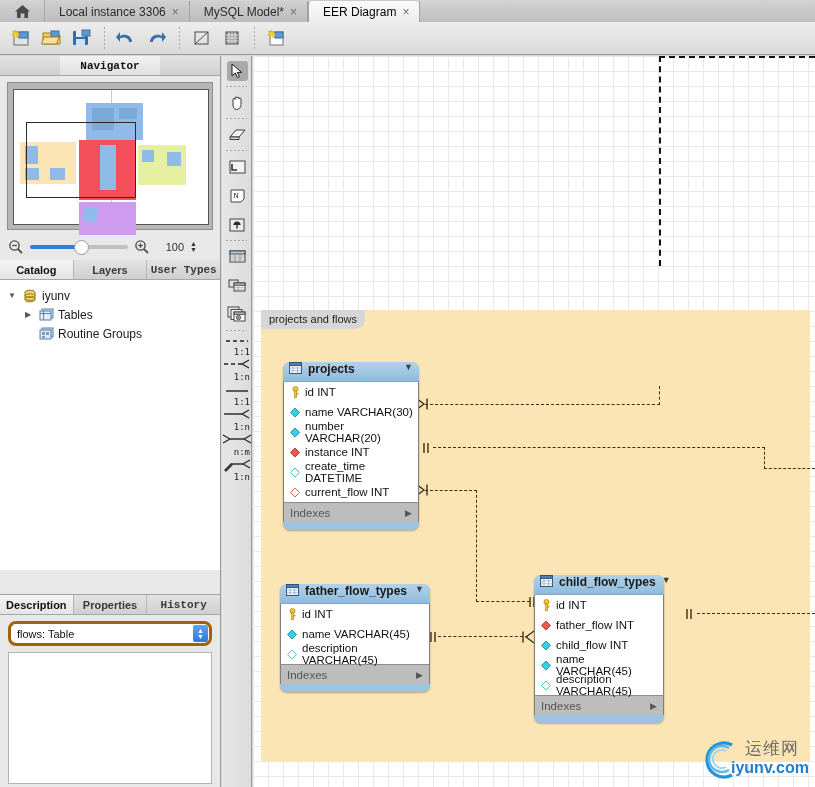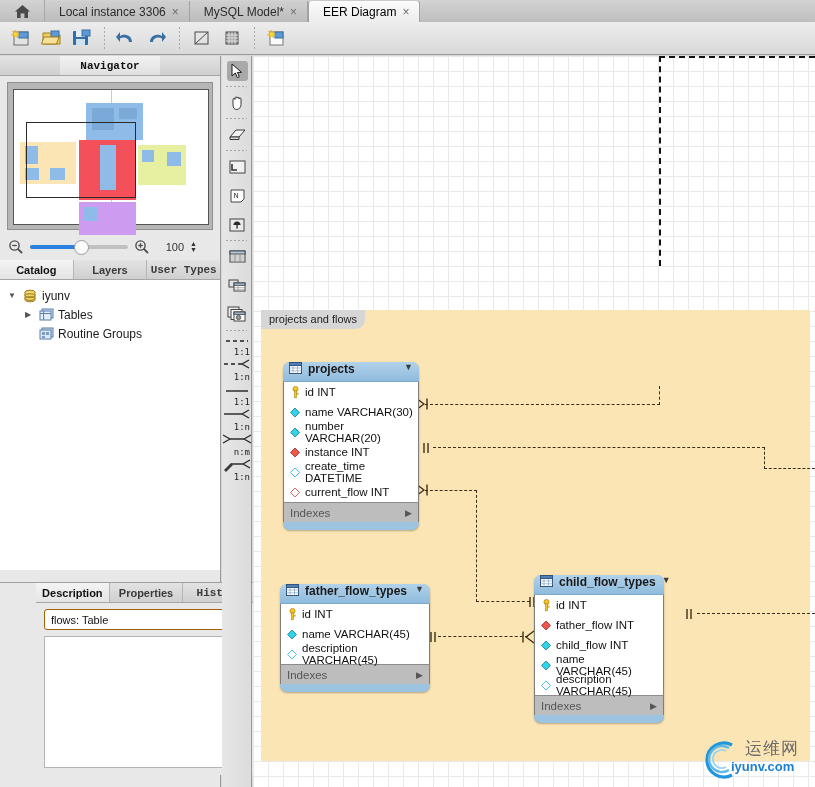--- a/index.html
+++ b/index.html
@@ -94,24 +94,24 @@
   .zoomval { font-size: 11px; color: #333; width: 28px; text-align: right; }
   .spin { display: flex; flex-direction: column; font-size: 7px; line-height: 6px; color: #333; }
 
   
   .tree { padding: 6px 0 0 0; font-size: 12px; color: #1b1b1b; height: 290px; box-sizing: border-box;
           background: #fff; }
   .trow { display: flex; align-items: center; height: 19px; gap: 4px; }
   .tw { width: 12px; text-align: center; font-size: 8px; color: #555; }
   .ico { width: 16px; height: 14px; display:inline-flex; align-items:center; justify-content:center; }
 
-  .bottomsplit { position: absolute; left: 0; bottom: 12px; width: 220px; height: 192px;
-                 background: #e8e8e8; border-top: 1px solid #a0a0a0; padding-left: 36px; }
-  .combo { margin: 6px 8px; height: 19px; background: #fff; border: 1px solid #a16207;
-           border-radius: 3px; display: flex; align-items: center; padding-left: 6px;
+  .bottomsplit { position: absolute; left: 0; bottom: 0; width: 220px; height: 192px;
+                 background: #e8e8e8; border-top: 1px solid #a0a0a0; }
+  .combo { margin: 6px 8px; height: 19px; background: #fff; border: 3px solid #a16207;
+           border-radius: 8px; display: flex; align-items: center; padding-left: 6px;
            font-size: 11px; color: #111; position: relative; }
   .combo .arrows { position: absolute; right: 1px; top: 1px; width: 15px; height: 17px;
                    background: linear-gradient(#5fa5ef, #2d7ad8); border-radius: 2px;
                    display: flex; flex-direction: column; align-items: center; justify-content: center;
                    color: #fff; font-size: 7px; line-height: 6px; }
   .descbody { margin: 0 8px; height: 130px; background: #fff; border: 1px solid #b4b4b4; }
 
   
   .vtools { position: absolute; left: 222px; top: 56px; width: 30px; height: 731px;
             background: linear-gradient(to right,#e6e6e6,#dcdcdc);
@@ -171,21 +171,21 @@
   .key { width: 10px; display:flex; align-items:center; justify-content:center; }
 
   
   .dec { position: absolute; font-family: "DejaVu Sans Mono", monospace; color: #3a2f16;
          font-size: 12px; }
 
   
   .wm { position: absolute; right: 4px; bottom: 4px; width: 112px; height: 48px; }
   .wm .cn { position: absolute; left: 46px; top: 2px; font-size: 17px; color: #6b6b6b;
             font-family: "DejaVu Sans", sans-serif; letter-spacing: 1px; }
-  .wm .dom { position: absolute; left: 32px; top: 24px; font-size: 13px; font-weight: bold;
+  .wm .dom { position: absolute; left: 32px; top: 24px; font-size: 16px; font-weight: bold;
              color: #1d7fd0; font-family: "Liberation Sans", sans-serif; }
 </style>
 </head>
 <body>
 
 <div id="app">
 
   <div class="tabbar">
     <div class="home-btn">
       <svg width="17" height="15" viewBox="0 0 17 15">

